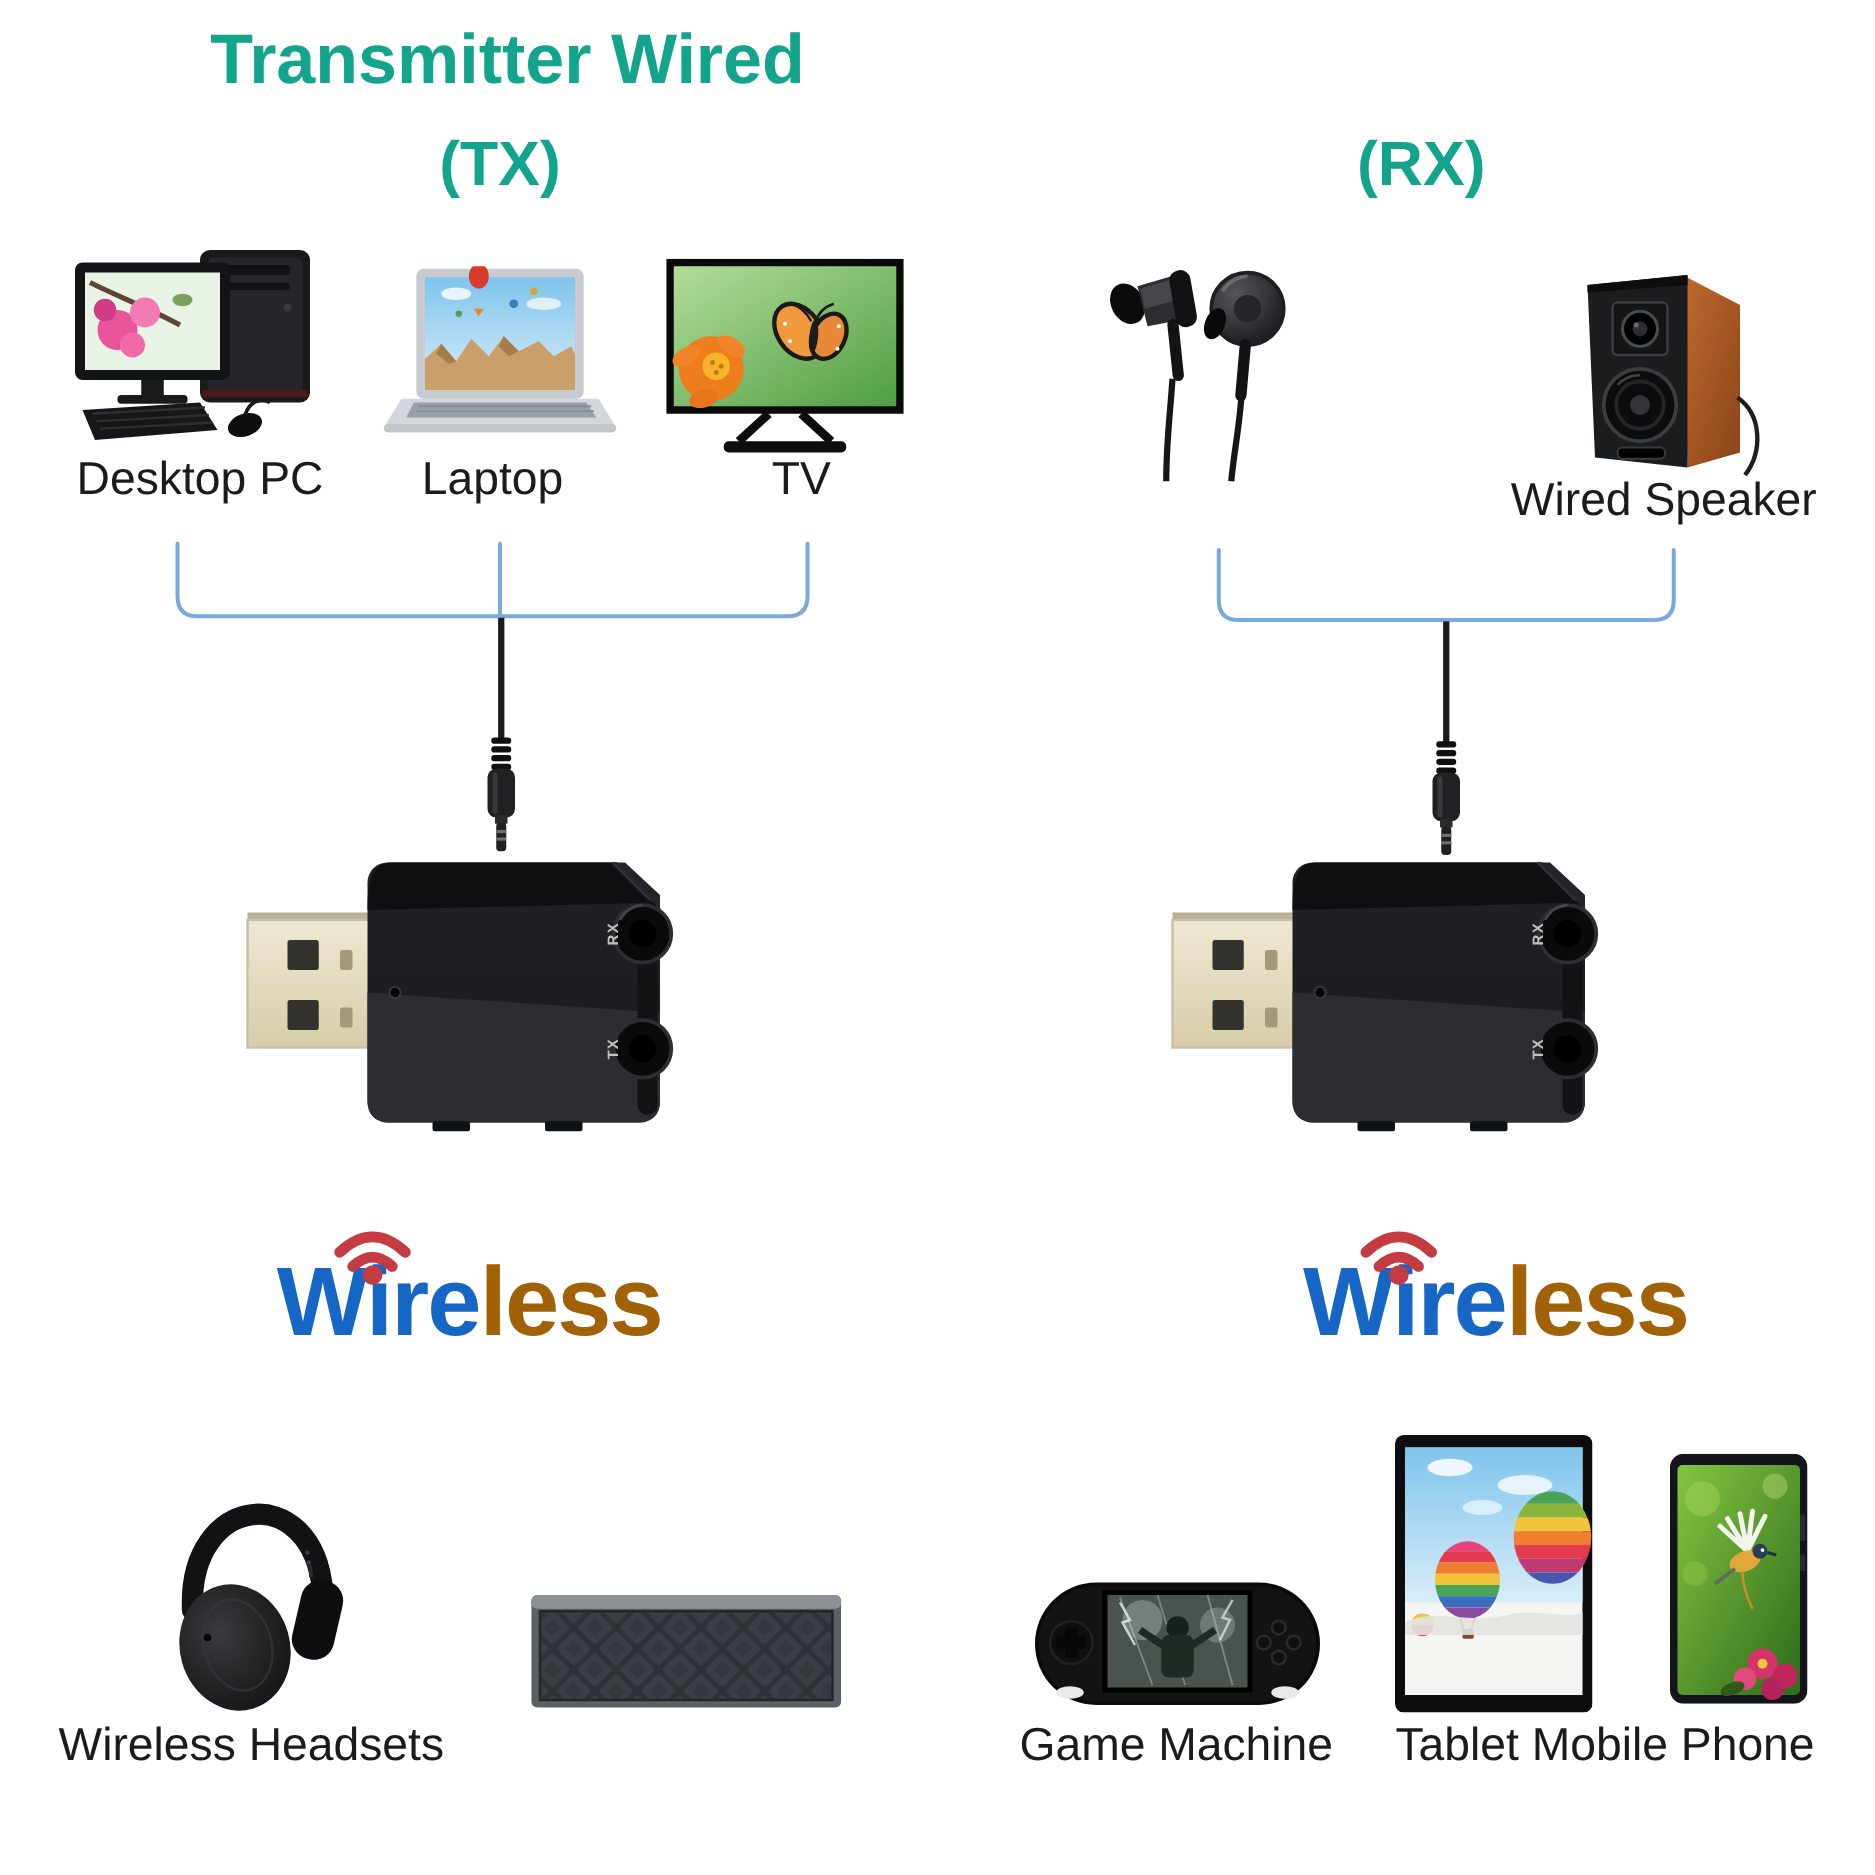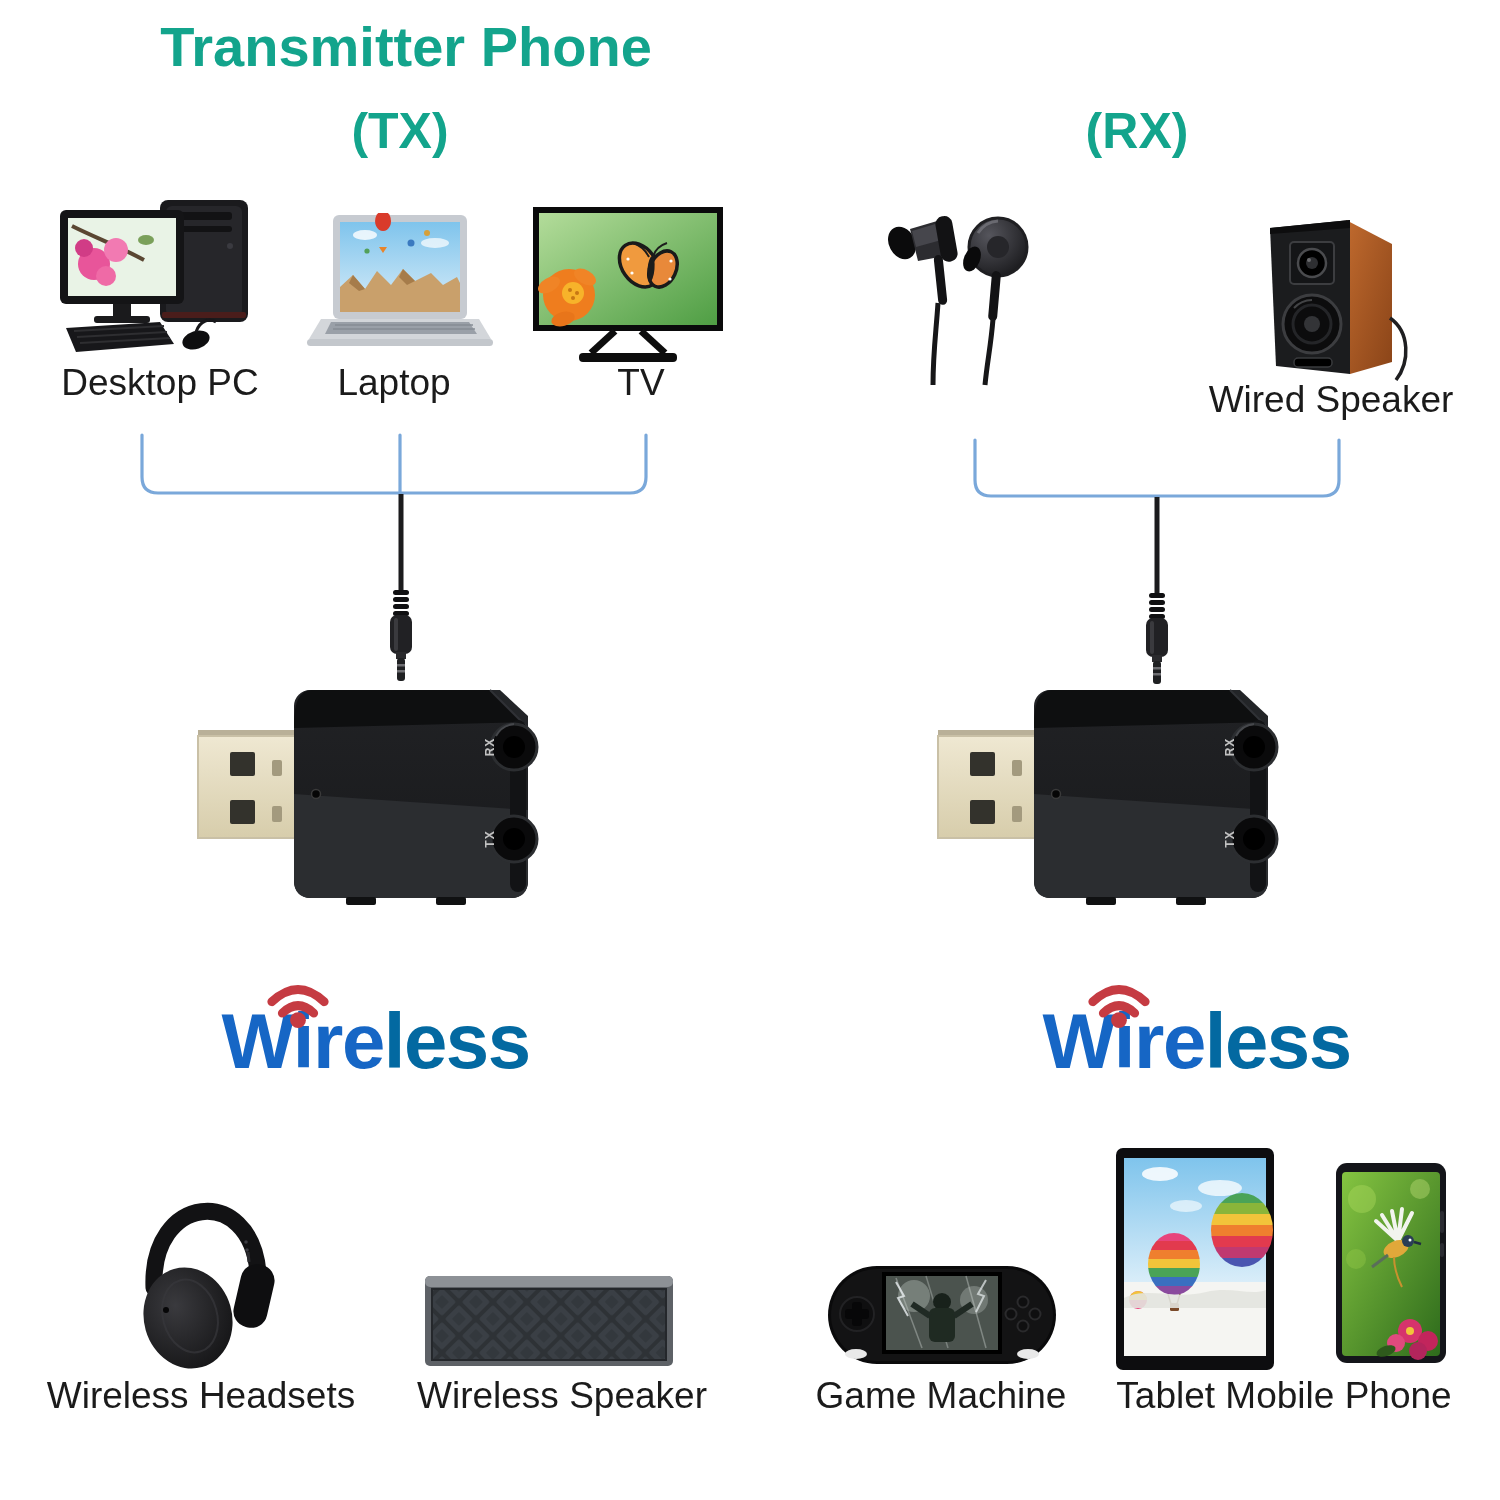--- a/index.html
+++ b/index.html
@@ -8,21 +8,21 @@
   .abs{position:absolute;}
   .mode-title{position:absolute;transform:translateX(-50%);font-weight:bold;font-size:56px;
               color:#13a48c;white-space:nowrap;line-height:1;}
   .mode-sub{position:absolute;transform:translateX(-50%);font-weight:bold;font-size:50px;
             color:#13a48c;white-space:nowrap;line-height:1;}
   .lbl{position:absolute;transform:translateX(-50%);font-size:37px;color:#1b1b1b;
        white-space:nowrap;line-height:1.1;}
   .wireless-logo{position:absolute;width:340px;text-align:center;font-weight:bold;font-size:78px;
                  letter-spacing:-1.5px;line-height:1;white-space:nowrap;}
   .wireless-logo .w-blue{color:#1666c5;margin-left:19px;}
-  .wireless-logo .w-red{color:#0369a1;}
+  .wireless-logo .w-red{color:#a16207;}
   .wifi-arcs{position:absolute;left:58px;top:-30px;width:88px;height:56px;}
   .jack-lbl{font-size:12px;font-weight:bold;fill:#c2c2c2;letter-spacing:1px;}
   svg{display:block;}
   .defs-holder{position:absolute;width:0;height:0;overflow:hidden;}
 </style>
 </head>
 <body>
 
 <div class="canvas">
 
@@ -107,21 +107,21 @@
         <rect x="7" y="121" width="22" height="39" rx="7" fill="#212124"></rect>
         <rect x="11" y="124" width="4" height="33" rx="2" fill="#3a3a3e"></rect>
         <rect x="13" y="158" width="10" height="7" fill="#2a2a2d"></rect>
         <rect x="14" y="164" width="8" height="23" rx="3" fill="#1f2022"></rect>
         <rect x="14" y="170" width="8" height="2.5" fill="#6e6e72"></rect>
         <rect x="14" y="176" width="8" height="2.5" fill="#6e6e72"></rect>
       </symbol>
     </defs>
   </svg>
 
-  <div class="mode-title" style="left:406px;top:19px">Transmitter Phone</div>
+  <div class="mode-title" style="left:406px;top:19px">Transmitter Wired</div>
   <div class="mode-sub" style="left:400px;top:106px">(TX)</div>
 
   <svg class="abs" style="left:60px;top:200px" width="200" height="165" viewBox="0 0 200 165">
     <rect x="100" y="0" width="88" height="122" rx="8" fill="#1a1a1d"></rect>
     <rect x="106" y="6" width="76" height="110" rx="6" fill="#26262a"></rect>
     <rect x="116" y="12" width="56" height="8" rx="3" fill="#121214"></rect>
     <rect x="116" y="26" width="56" height="6" rx="3" fill="#121214"></rect>
     <circle cx="170" cy="46" r="3" fill="#3a3a40"></circle>
     <rect x="102" y="112" width="84" height="6" rx="2" fill="#4a1d1b"></rect>
     <rect x="0" y="10" width="124" height="94" rx="6" fill="#141416"></rect>
@@ -224,21 +224,20 @@
   </svg>
 
   <svg class="abs" style="left:425px;top:1268px" width="248" height="100" viewBox="0 0 248 100">
     <rect x="0" y="8" width="248" height="90" rx="5" fill="#5d6166"></rect>
     <rect x="0" y="8" width="248" height="11" rx="5" fill="#8d9196"></rect>
     <rect x="7" y="21" width="234" height="71" fill="url(#pDia)"></rect>
     <rect x="7" y="21" width="234" height="71" fill="none" stroke="#24272b" stroke-width="2"></rect>
   </svg>
 
   <div class="lbl" style="left:201px;top:1376px">Wireless Headsets</div>
-  <div class="lbl" style="left:562px;top:1376px">Wireless Speaker</div>
 
   <div class="mode-sub" style="left:1137px;top:106px">(RX)</div>
 
   <svg class="abs" style="left:882px;top:203px" width="165" height="185" viewBox="0 0 165 185">
     <ellipse cx="20" cy="40" rx="13" ry="17" fill="#0b0b0c" transform="rotate(-28 20 40)"></ellipse>
     <polygon points="28,26 62,16 68,52 36,58" fill="#2c2c30"></polygon>
     <polygon points="30,28 60,19 63,36 34,44" fill="#46464c"></polygon>
     <rect x="56" y="13" width="17" height="46" rx="8" fill="#121214" transform="rotate(-10 64 36)"></rect>
     <rect x="54" y="52" width="9" height="50" rx="4.5" fill="#131315" transform="rotate(-6 58 77)"></rect>
     <path d="M56,100 C54,130 51,150 51,182" stroke="#161618" stroke-width="5" fill="none"></path>

